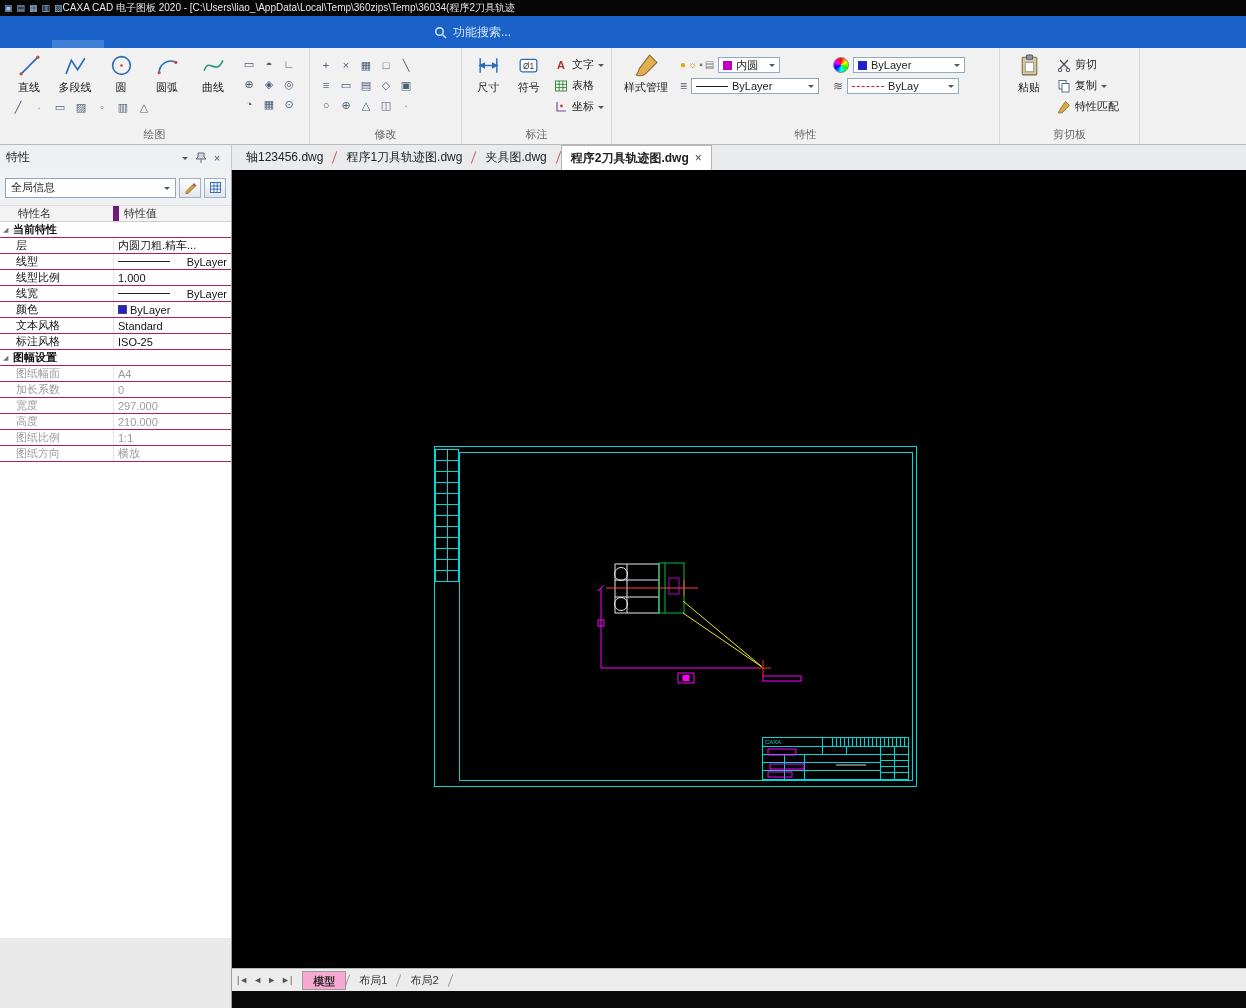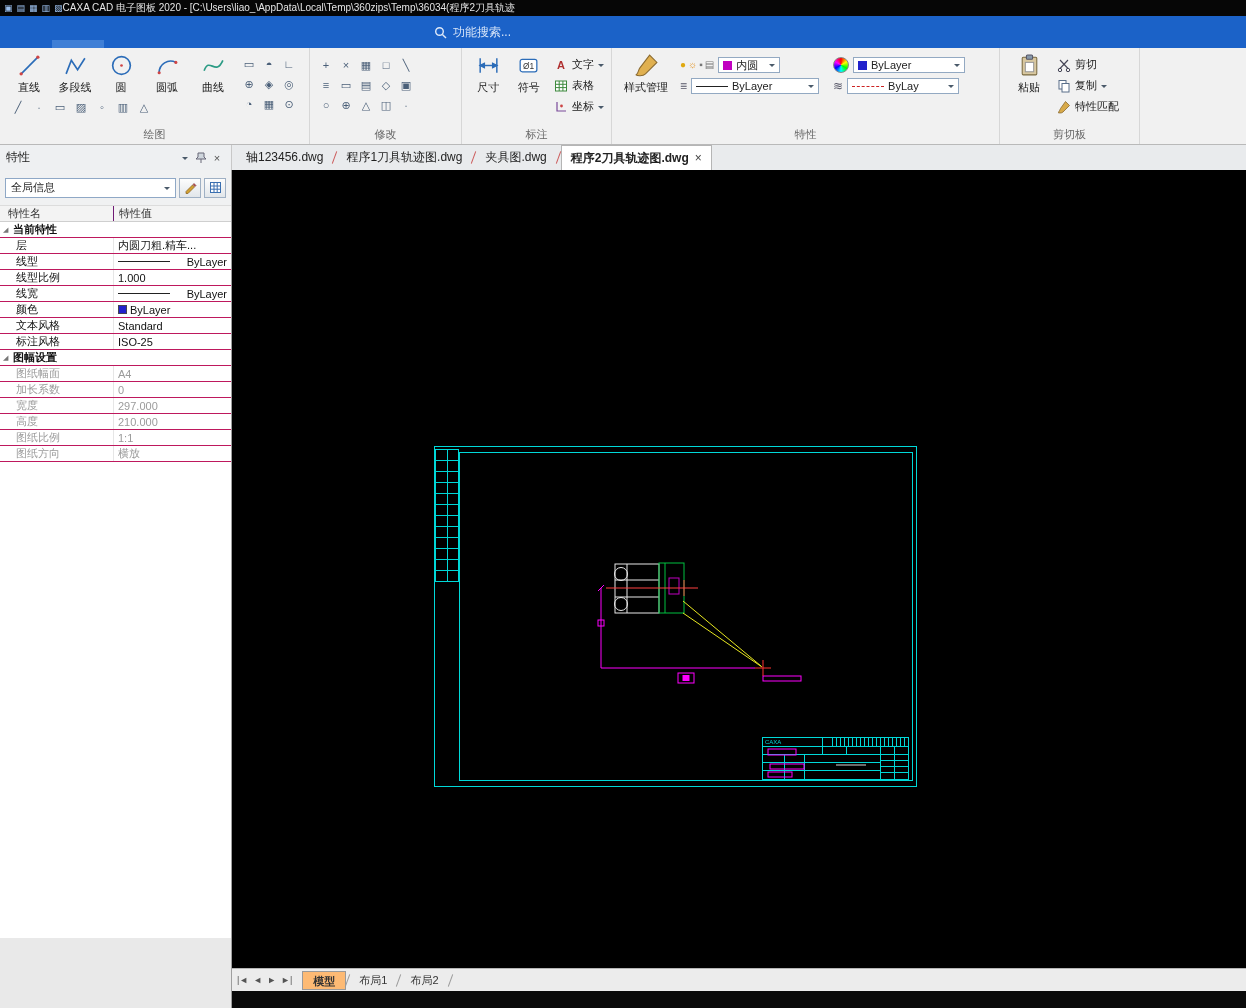--- a/index.html
+++ b/index.html
@@ -59,43 +59,43 @@
   .tabsep { width:1px; height:13px; background:#cc5a5a; transform:rotate(20deg); align-self:center; margin:0 2px; }
 
   
   .prop-panel { position:absolute; left:0; top:170px; width:232px; height:768px; background:#fff; border-right:1px solid #9f9f9f; }
   .panel-top { height:35px; background:#f0f1f2; display:flex; align-items:center; gap:3px; padding:0 5px; }
   .combo { flex:1; height:20px; background:#fff; border:1px solid #8fa8c6; display:flex; align-items:center; padding:0 5px; font-size:11px; color:#222; }
   .combo .sp { flex:1; }
   .pbtn { width:22px; height:20px; border:1px solid #9fb0c4; background:linear-gradient(#fdfdfd,#e2e6ea); display:flex; align-items:center; justify-content:center; }
   .pbtn svg { width:13px; height:13px; }
   .phead { display:flex; height:17px; background:#f3f3f3; border-bottom:1px solid #cfcfcf; border-top:1px solid #dcdcdc; font-size:11px; color:#333; align-items:stretch; }
-  .phead .hn { width:113px; padding-left:8px; display:flex; align-items:center; }
-  .phead .hv { flex:1; padding-left:5px; border-left:1px solid #701a75; display:flex; align-items:center; }
+  .phead .hn { width:113px; padding-left:18px; display:flex; align-items:center; }
+  .phead .hv { flex:1; padding-left:5px; border-left:6px solid #701a75; display:flex; align-items:center; }
   .prow { display:flex; height:16px; border-bottom:1px solid #be185d; font-size:11px; color:#111; align-items:stretch; }
   .prow .pn { width:113px; padding-left:16px; display:flex; align-items:center; white-space:nowrap; }
   .prow .pv { flex:1; border-left:1px solid #e6e6e6; padding:0 4px; display:flex; align-items:center; overflow:hidden; white-space:nowrap; }
   .prow.section { font-weight:bold; }
   .prow.section .pn { padding-left:13px; position:relative; }
   .prow.section .pv { border-left:none; }
   .sec-arrow { position:absolute; left:3px; top:4px; font-size:7px; color:#777; font-weight:normal; }
   .prow.dis { color:#9b9b9b; }
   .val-right { margin-left:auto; }
   .lt-sample { width:52px; border-top:1px solid #222; height:0; }
   .cswatch { width:9px; height:9px; background:#2222cc; border:1px solid #445; margin-right:3px; }
   .prop-footer { position:absolute; left:0; top:938px; width:232px; height:70px; background:#e9e9e9; border-right:1px solid #9f9f9f; }
 
   
   .canvas { position:absolute; left:232px; top:170px; width:1014px; height:798px; background:#000; }
 
   
   .bottom-bar { position:absolute; left:232px; top:968px; width:1014px; height:23px; background:#ececec; border-top:1px solid #b5b5b5; display:flex; align-items:center; padding-left:5px; font-size:11px; color:#333; }
   .nav { display:flex; gap:5px; font-size:9px; color:#555; margin-right:10px; }
   .stab { padding:0 10px; height:19px; line-height:19px; }
-  .stab.active { background:#fdba74; border:1px solid #9a9a9a; font-weight:bold; }
+  .stab.active { background:#f9a8d4; border:1px solid #9a9a9a; font-weight:bold; }
   .stabsep { width:1px; height:13px; background:#999; transform:rotate(20deg); margin:0 1px; align-self:center; }
   .bottom-strip { position:absolute; left:232px; top:991px; width:1014px; height:17px; background:#0a0a0a; }
 </style>
 </head>
 <body>
 
 <div class="titlebar">
   <div class="qat">
     <span>▣</span>
     <span>▤</span>

